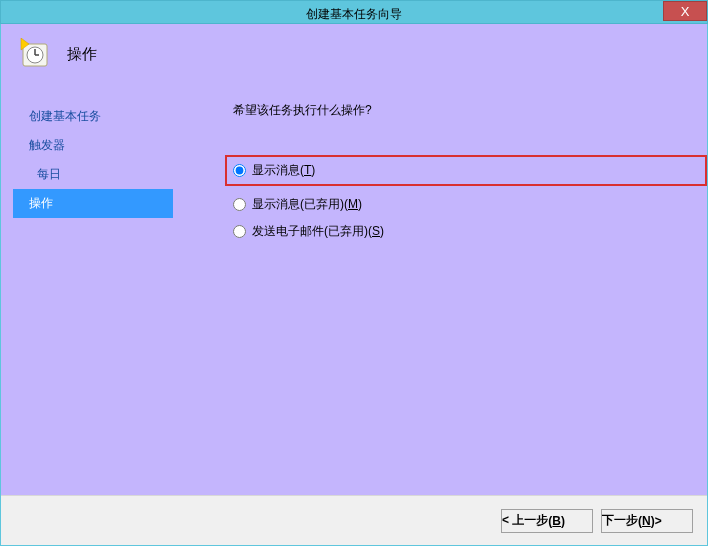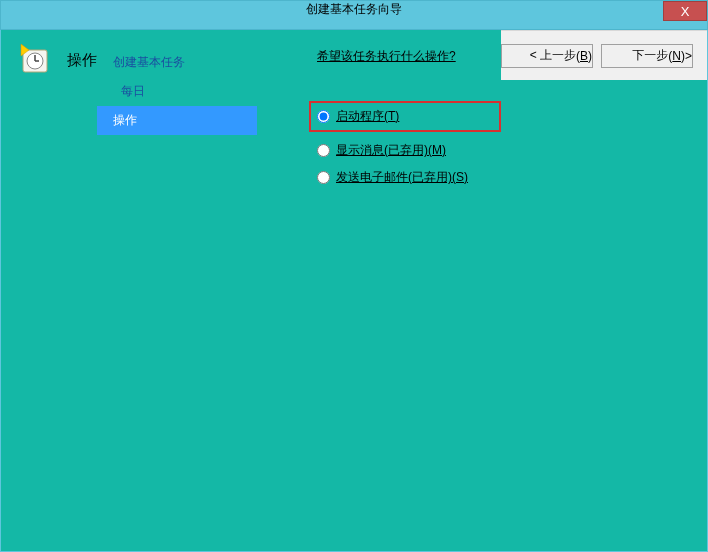--- a/index.html
+++ b/index.html
@@ -8,24 +8,24 @@
       box-sizing: border-box;
       font-family: "Microsoft YaHei", "SimSun", sans-serif;
     }
     body {
       width: 708px;
       height: 552px;
       background: #fff;
       overflow: hidden;
     }
     .titlebar {
-      height: 30px;
+      height: 24px;
       background: #5ec6dd;
       display: flex;
-      align-items: flex-start;
+      align-items: flex-end;
       position: relative;
       border: 1px solid #4db5cc;
     }
     .titlebar-title {
       width: 100%;
       text-align: center;
       font-size: 12px;
       color: #000;
     }
     .close-btn {
@@ -40,26 +40,26 @@
       align-items: center;
       justify-content: center;
       font-size: 13px;
       font-family: Arial, sans-serif;
       border: 1px solid #a04040;
       cursor: pointer;
     }
     .window-body {
       width: 100%;
       height: calc(100% - 30px);
-      background: #14b8a6;
+      background: #c4b5fd;
       border-left: 1px solid #5ec6dd;
       border-right: 1px solid #5ec6dd;
       border-bottom: 1px solid #5ec6dd;
       display: flex;
-      flex-direction: row;
+      flex-direction: column;
     }
     .header-section {
       height: 60px;
       display: flex;
       align-items: center;
       padding-left: 18px;
       gap: 16px;
     }
     .header-icon {
       width: 32px;
@@ -70,20 +70,21 @@
       width: 32px;
       height: 32px;
     }
     .header-text {
       font-size: 15px;
       color: #000;
     }
     .content-row {
       flex: 1;
       display: flex;
+      margin-left: 12px;
     }
     .sidebar {
       width: 160px;
       padding-top: 18px;
     }
     .sidebar-item {
       font-size: 12px;
       color: #1a4ea0;
       padding: 6px 0 6px 16px;
       cursor: pointer;
@@ -92,21 +93,20 @@
       padding-left: 24px;
     }
     .sidebar-item.selected {
       background: #3399ff;
       color: #fff;
     }
     .main-area {
       flex: 1;
       padding-top: 18px;
       padding-left: 60px;
-      text-decoration: underline;
     }
     .question {
       font-size: 12px;
       color: #000;
       margin-bottom: 36px;
     }
     .radio-group {
       display: flex;
       flex-direction: column;
       gap: 10px;
@@ -147,21 +147,22 @@
     .footer-btn {
       min-width: 92px;
       height: 24px;
       background: #f0f0f0;
       border: 1px solid #a0a0a0;
       font-size: 12px;
       color: #000;
       cursor: pointer;
       display: flex;
       align-items: center;
-      justify-content: flex-end;
+      justify-content: flex-start;
+      font-weight: bold;
     }
     .footer-btn u {
       text-decoration: underline;
     }
   </style>
 </head>
 <body>
 
 <div class="titlebar">
   <div class="titlebar-title">创建基本任务向导</div>
@@ -180,32 +181,33 @@
         <line x1="16" y1="17" x2="20" y2="17" stroke="#444" stroke-width="1.5"></line>
         <polygon points="2,0 10,6 2,12" fill="#ffcc00" stroke="#cc9900" stroke-width="0.5"></polygon>
       </svg>
     </div>
     <div class="header-text">操作</div>
   </div>
 
   <div class="content-row">
     <div class="sidebar">
       <div class="sidebar-item">创建基本任务</div>
+      <div class="sidebar-item">触发器</div>
       <div class="sidebar-item sidebar-sub">每日</div>
       <div class="sidebar-item selected">操作</div>
     </div>
 
     <div class="main-area">
       <div class="question">希望该任务执行什么操作?</div>
       <div class="radio-group">
 
         <div class="highlight-box">
           <label class="radio-item">
             <input type="radio" name="action" checked="" style="">
-            <span class="radio-label"><span>启动程序</span>(<u>T</u>)</span>
+            <span class="radio-label"><span>显示消息</span>(<u>T</u>)</span>
           </label>
         </div>
 
         <label class="radio-item">
           <input type="radio" name="action" style="">
           <span class="radio-label"><span>显示消息(已弃用)</span>(<u>M</u>)</span>
         </label>
 
         <label class="radio-item">
           <input type="radio" name="action" style="">

